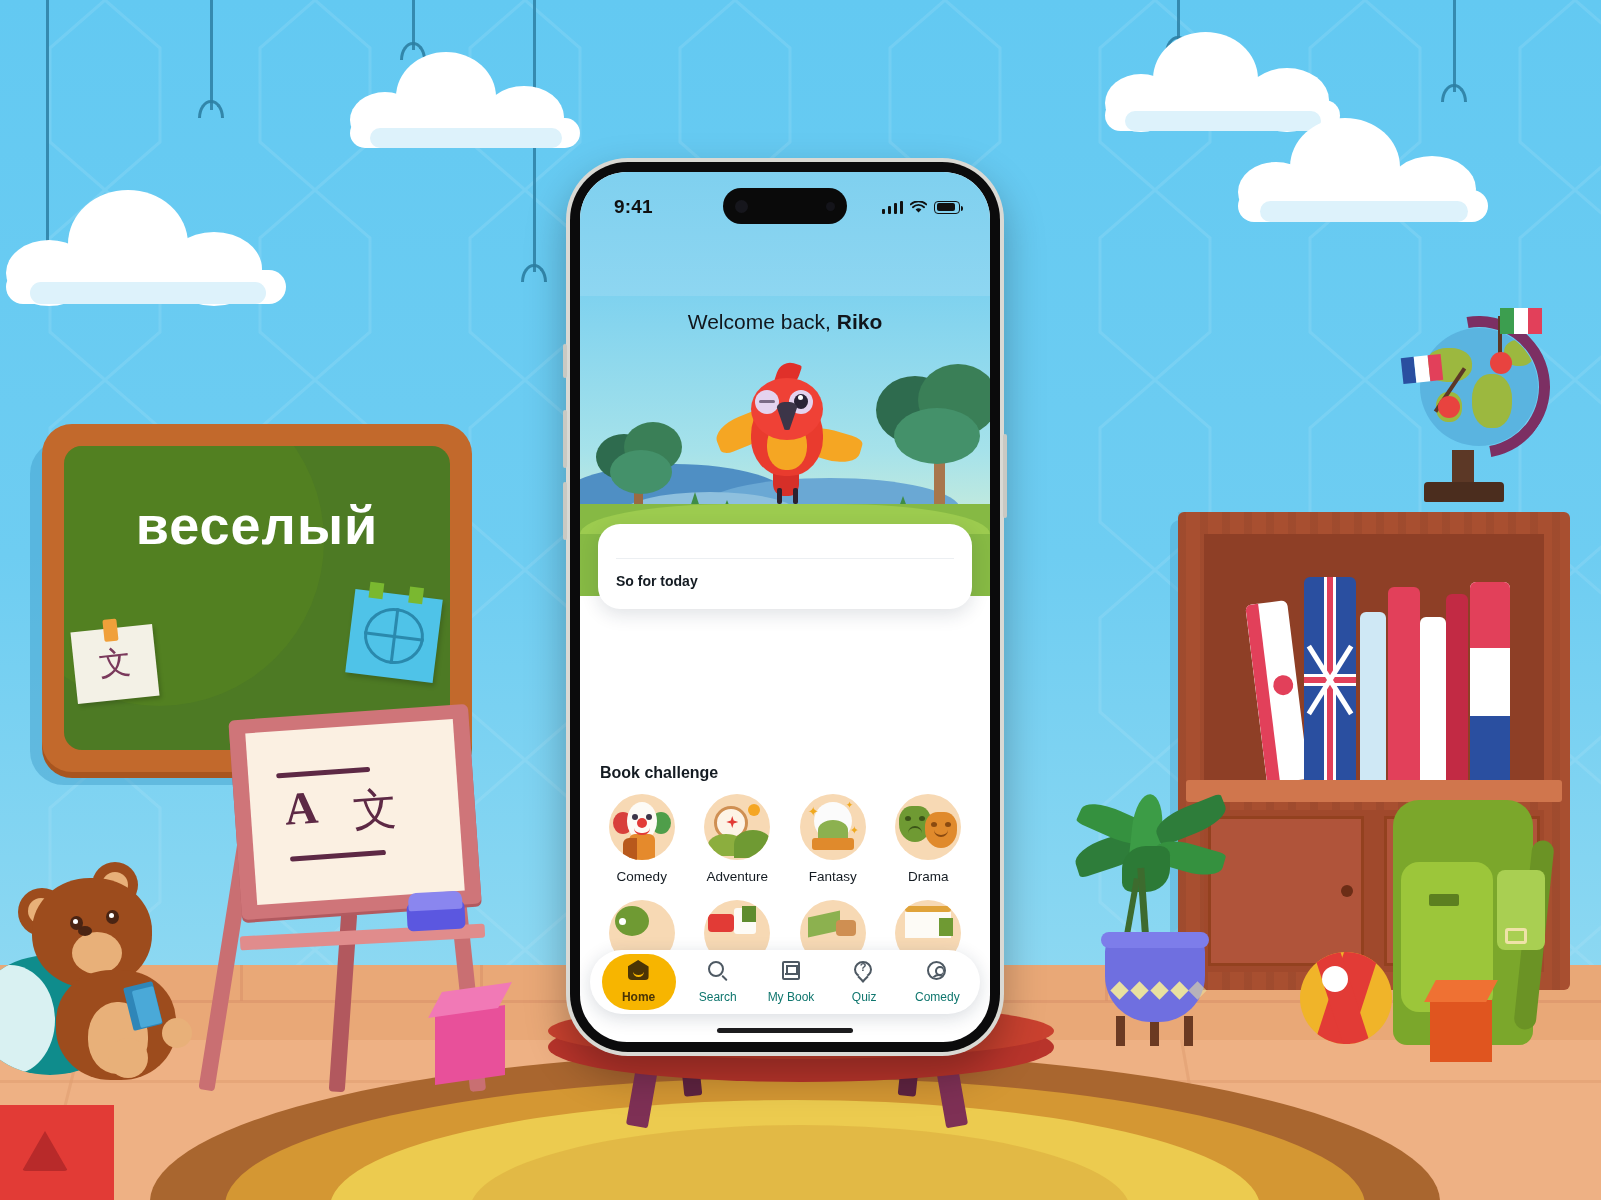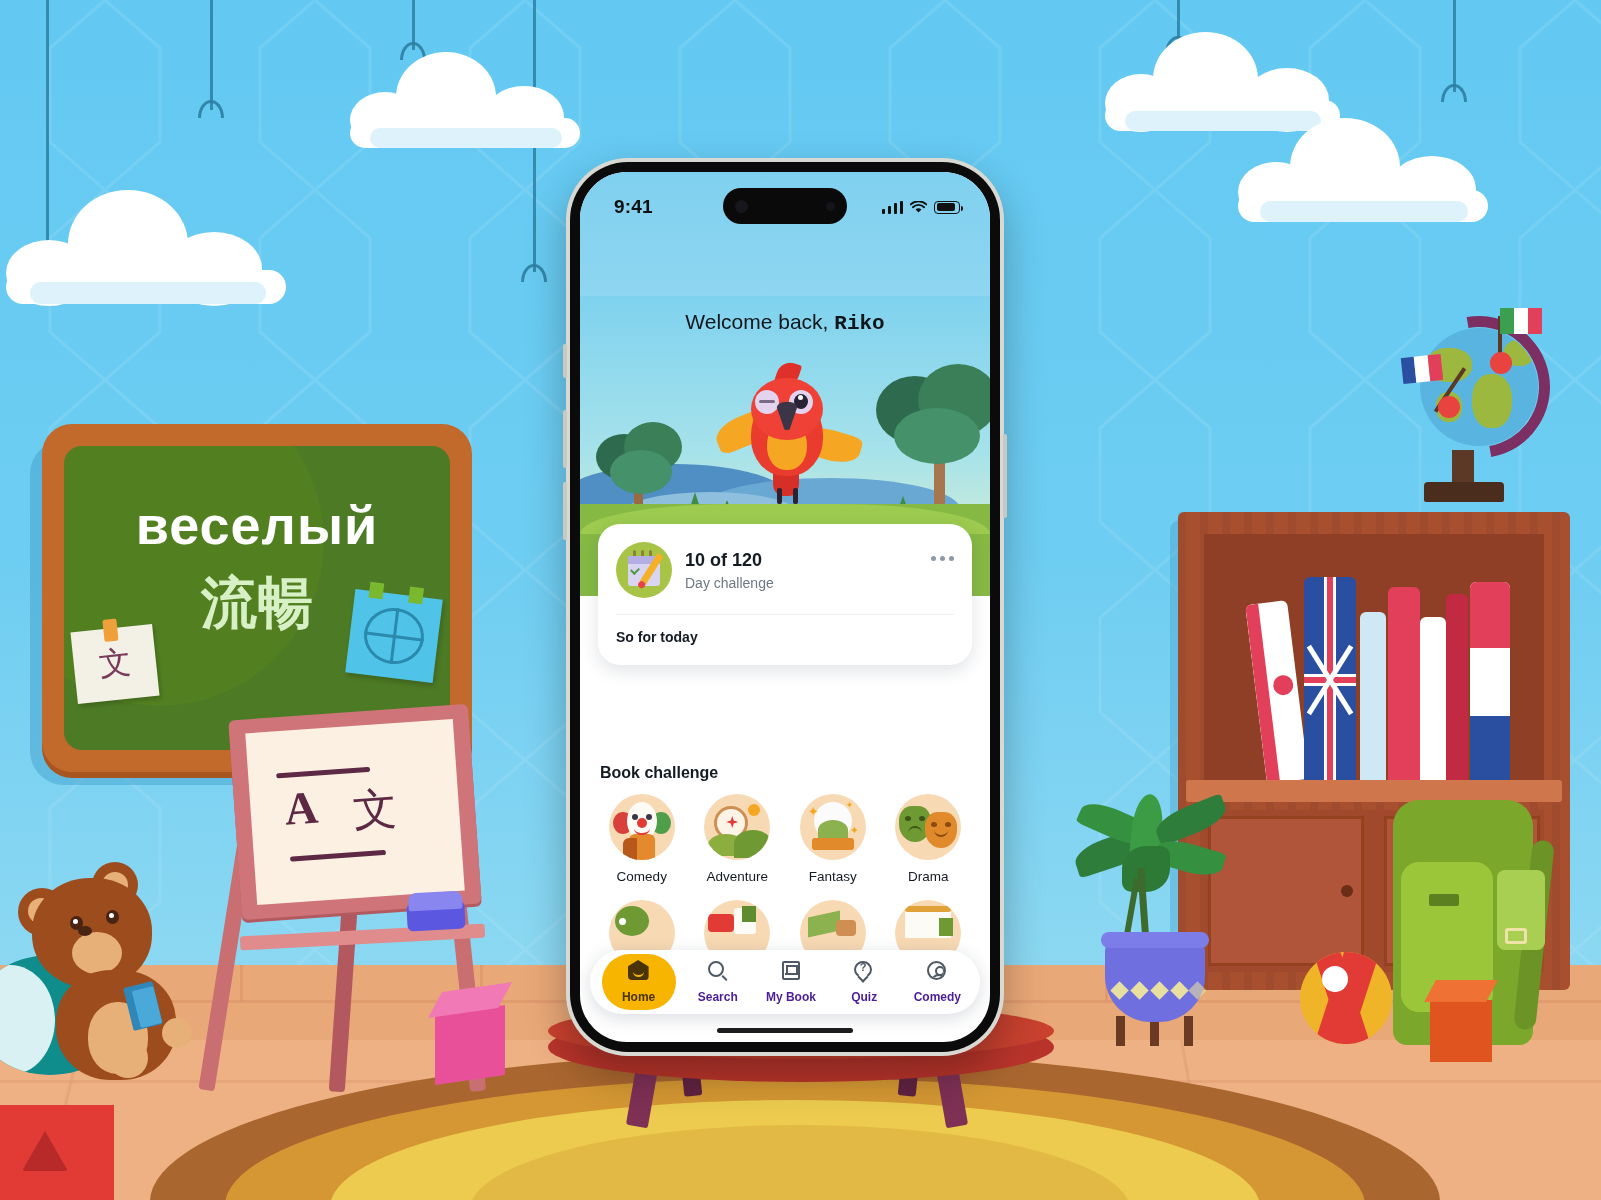--- a/index.html
+++ b/index.html
@@ -255,21 +255,21 @@
 
   
   .hero{
     position:absolute;left:0;top:124px;width:100%;height:300px;overflow:hidden;
     background:linear-gradient(180deg,#7fd2ef 0%,#a6e2ea 52%,#bfe9df 70%,#8dbf4c 74%,#7fb543 100%);
   }
   .welcome{
     position:absolute;left:0;right:0;top:14px;text-align:center;
     font-size:21px;color:#11161c;font-weight:400;z-index:4;
   }
-  .welcome b{font-weight:700;font-family:Liberation Mono, monospace;}
+  .welcome b{font-weight:700;}
   .hillfar{position:absolute;border-radius:50% 50% 0 0;}
   .tree{position:absolute;}
   .tree .crown{position:absolute;border-radius:50%;}
   .tree .trunk{position:absolute;background:#9a6a43;border-radius:3px;}
   .grass{position:absolute;left:0;right:0;bottom:0;height:92px;background:#86b944;}
   .grass:before{content:"";position:absolute;left:0;right:0;top:0;height:30px;background:#9ccb4f;border-radius:50% 50% 0 0/40px 40px 0 0;}
   .pine{position:absolute;width:0;height:0;border-left:11px solid transparent;border-right:11px solid transparent;border-bottom:34px solid #3f8c47;}
 
   
   .parrot{position:absolute;left:50%;top:58px;transform:translateX(-50%);width:128px;height:168px;z-index:3;}
@@ -327,21 +327,21 @@
 
   
   .bnav{
     position:absolute;left:10px;right:10px;bottom:28px;height:64px;
     background:#fff;border-radius:34px;z-index:10;
     box-shadow:0 4px 18px rgba(20,40,60,.16);
     display:flex;align-items:center;justify-content:space-around;padding:0 6px;
   }
   .nitem{display:flex;flex-direction:column;align-items:center;gap:8px;width:62px;padding:6px 0;border-radius:30px;}
   .nitem.active{background:#f7b500;width:74px;}
-  .nlabel{font-size:12px;color:#4c1d95;font-weight:bold;}
+  .nlabel{font-size:12px;color:#0f766e;}
   .nitem.active .nlabel{color:#4a3405;font-weight:700;}
   .nicon{width:22px;height:22px;position:relative;}
   .homeicon{width:21px;height:20px;background:#4a3405;border-radius:6px 6px 4px 4px;position:relative;
             clip-path:polygon(50% 0,100% 32%,100% 100%,0 100%,0 32%);}
   .homeicon:after{content:"";position:absolute;left:5px;top:9px;width:11px;height:6px;border-bottom:2.4px solid #f7b500;border-radius:0 0 8px 8px;}
   .srch{position:absolute;left:1px;top:1px;width:16px;height:16px;border:2px solid #4e5963;border-radius:50%;}
   .srch:after{content:"";position:absolute;right:-6px;bottom:-4px;width:7px;height:2px;background:#4e5963;transform:rotate(45deg);border-radius:1px;}
   .bkic{position:absolute;left:2px;top:1px;width:18px;height:19px;border:2px solid #4e5963;border-radius:2px;}
   .bkic:before{content:"";position:absolute;left:2px;top:2px;width:8px;height:6px;border:2px solid #4e5963;}
   .bkic:after{content:"";position:absolute;left:1px;bottom:3px;right:3px;height:2px;background:#4e5963;}
@@ -427,21 +427,20 @@
 
   <div class="rug"></div>
   <div class="rug2"></div>
   <div class="rug3"></div>
   <div class="rug4"></div>
 
   <div class="bbshadow"></div>
   <div class="blackboard">
     <div class="bbinner">
       <div class="bbword">веселый</div>
-      <div class="bbword2">流暢</div>
       <div class="note" style="left:10px;top:182px;">
         <div class="pin"></div>
         <div class="cn">文</div>
       </div>
       <div class="sticky" style="left:286px;top:148px;">
         <div class="tab" style="left:14px;"></div>
         <div class="tab" style="left:54px;"></div>
         <div class="globeicon"></div>
       </div>
     </div>
@@ -715,40 +714,20 @@
           <div class="pupil"></div>
             <div class="gl"></div>
         </div>
         <div class="pbeak"></div>
         <div class="pfoot" style="left:56px;"></div>
         <div class="pfoot" style="left:72px;"></div>
       </div>
     </div>
 
     <div class="card">
-      <div class="card-top">
-        <div class="ccicon">
-          <div class="calring" style="left:17px;"></div>
-          <div class="calring" style="left:25px;"></div>
-          <div class="calring" style="left:33px;"></div>
-          <div class="calbody">
-              <div class="calcheck"></div>
-            </div>
-          <div class="pencil"></div>
-        </div>
-        <div>
-          <div class="cc-title">10 of 120</div>
-          <div class="cc-sub">Day challenge</div>
-        </div>
-        <div class="dots">
-            <i></i>
-            <i></i>
-            <i></i>
-          </div>
-      </div>
       <div class="divider"></div>
       <div class="sft">So for today</div>
     </div>
 
     <div class="seclabel">Book challenge</div>
     <div class="catgrid">
 
       <div class="cat">
         <div class="catcircle">
           <div style="position:absolute;left:4px;top:18px;width:20px;height:22px;border-radius:50%;background:#d8403c;"></div>

